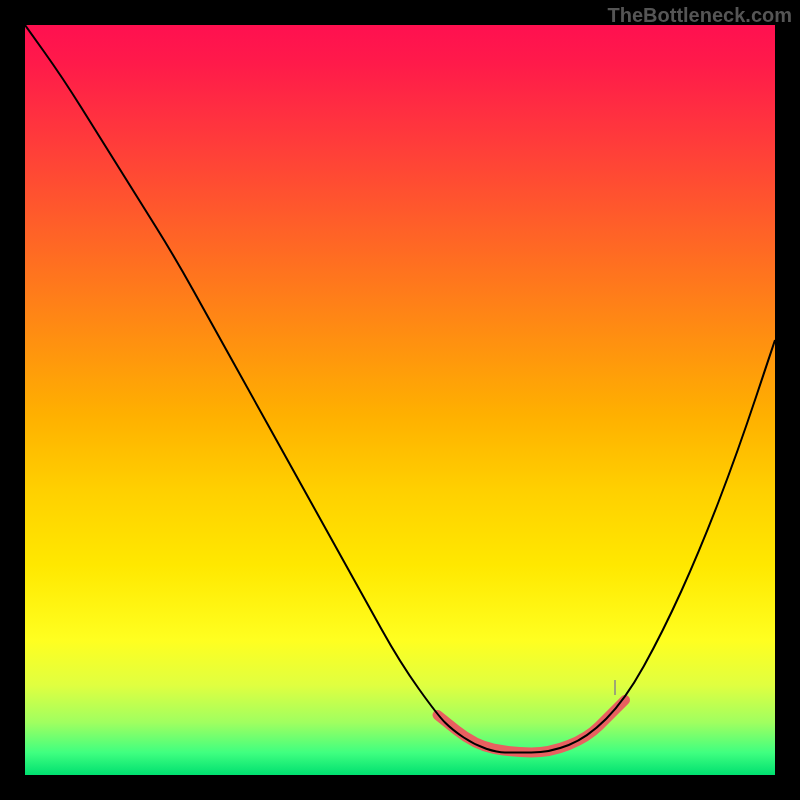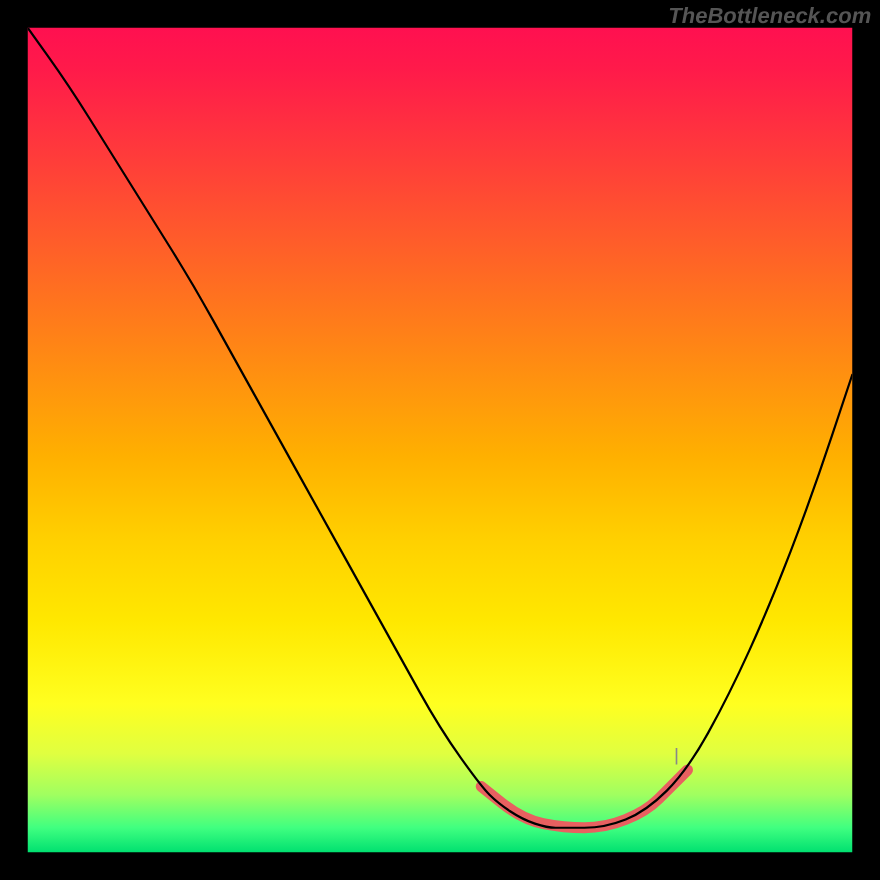--- a/index.html
+++ b/index.html
@@ -12,21 +12,20 @@
     overflow: hidden;
   }
   .watermark {
     position: absolute;
     top: 4px;
     right: 8px;
     color: #555;
     font-size: 20px;
     font-weight: bold;
     z-index: 10;
-    font-style: italic;
   }
   .plot-area {
     position: absolute;
     left: 25px;
     top: 25px;
     width: 750px;
     height: 750px;
     overflow: hidden;
   }
   .gradient-bg {

